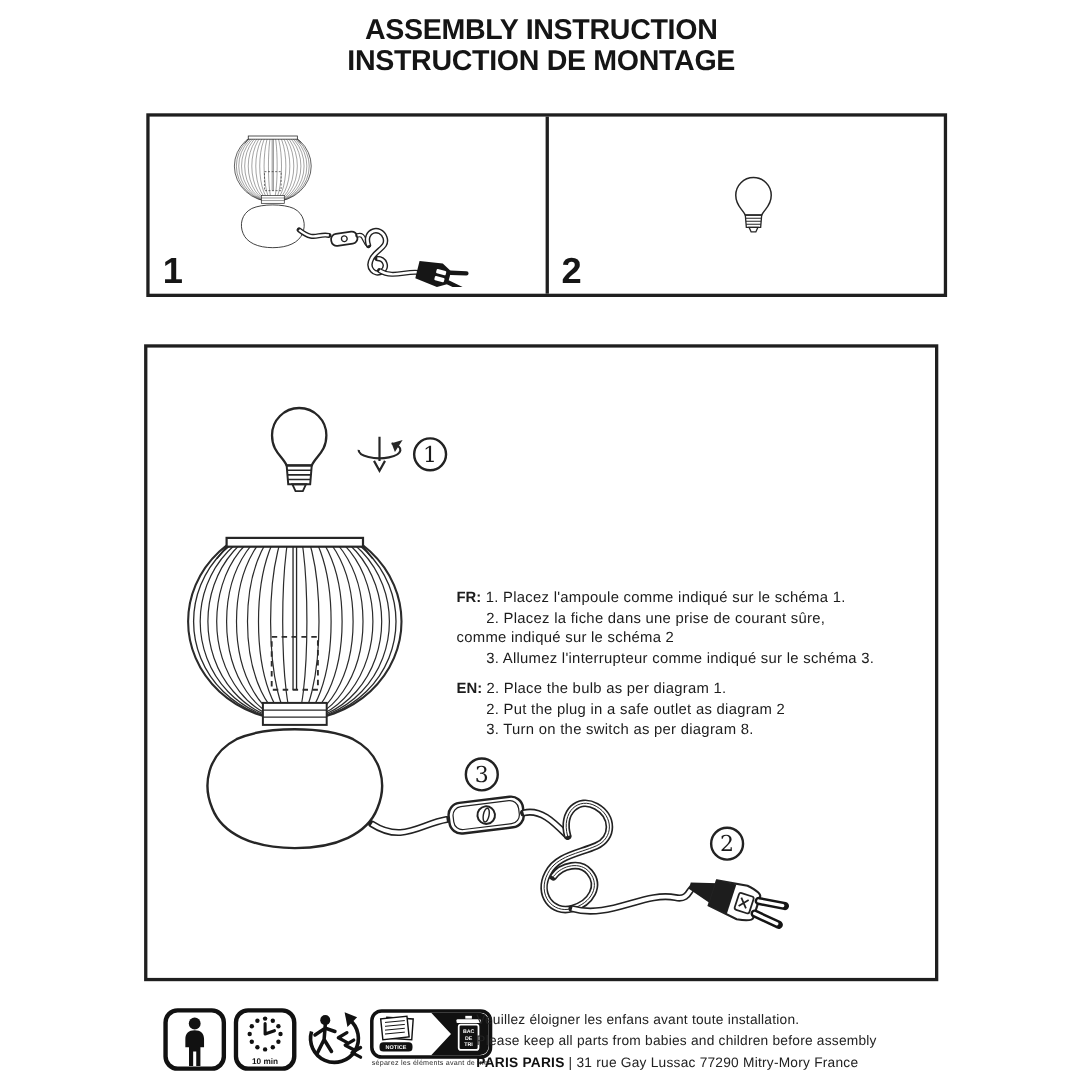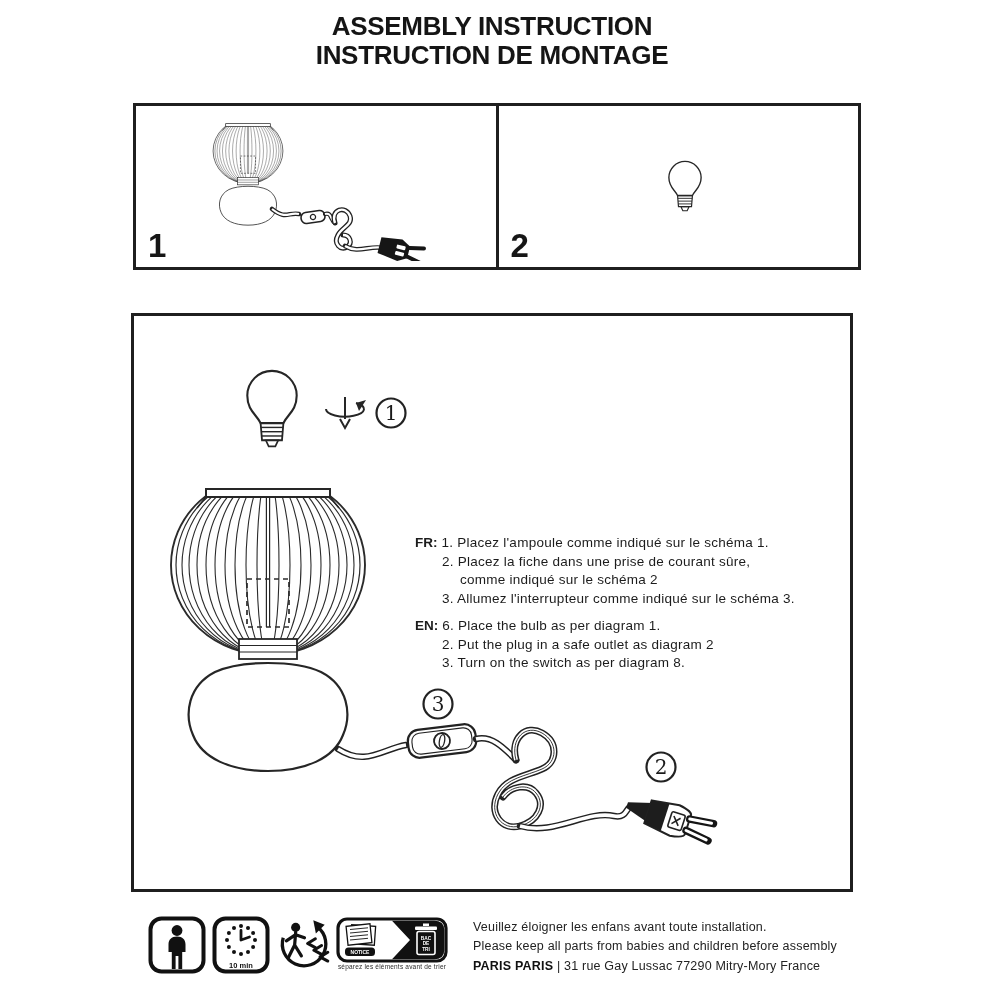--- a/index.html
+++ b/index.html
@@ -17,26 +17,26 @@
   .panel svg{position:absolute;left:0;top:0;}
   
   .main-box{position:absolute;left:131px;top:313px;width:716px;height:573px;
             border:3px solid #1f1f1f;background:#fff;}
   .main-box > svg{position:absolute;left:0;top:0;}
   .instr{position:absolute;left:281px;font-size:13.5px;line-height:18.5px;letter-spacing:0.25px;color:#1c1c1c;}
   .instr.fr{top:218px;}
   .instr.en{top:301px;}
   .instr b{letter-spacing:0;}
   .ind1{margin-left:27px;}
-  .ind2{margin-left:45px;}
+  .ind2{}
   
   .f-icon{position:absolute;}
   .sort-caption{position:absolute;left:330px;top:963px;width:124px;text-align:center;
                 font-size:6.5px;letter-spacing:0.2px;color:#2a2a2a;}
-  .footer-text{position:absolute;left:473px;top:918px;font-size:12.5px;line-height:19.3px;
+  .footer-text{position:absolute;left:433px;top:918px;font-size:12.5px;line-height:19.3px;
                letter-spacing:0.2px;color:#222;}
   .footer-text b{color:#111;}
   
   svg{display:block;}
   .ln{stroke:#262626;fill:none;}
 </style>
 </head>
 <body>
 
 <div class="page">
@@ -194,21 +194,21 @@
     </svg>
 
     <div class="instr fr">
       <div><b>FR:</b> <span>1. Placez l'ampoule comme indiqué sur le schéma 1.</span></div>
       <div class="ind1">2. Placez la fiche dans une prise de courant sûre,</div>
       <div class="ind2">comme indiqué sur le schéma 2</div>
       <div class="ind1">3. Allumez l'interrupteur comme indiqué sur le schéma 3.</div>
     </div>
 
     <div class="instr en">
-      <div><b>EN:</b> <span>6. Place the bulb as per diagram 1.</span></div>
+      <div><b>EN:</b> <span>2. Place the bulb as per diagram 1.</span></div>
       <div class="ind1">2. Put the plug in a safe outlet as diagram 2</div>
       <div class="ind1">3. Turn on the switch  as per diagram 8.</div>
     </div>
   </div>
 
   <svg class="f-icon" style="left:148px;top:916px" width="58" height="58" viewBox="0 0 58 58">
     <rect x="2.5" y="2.5" width="53" height="53" rx="11" fill="#fff" stroke="#111" stroke-width="4"></rect>
     <circle cx="29" cy="14.5" r="5.4" fill="#111"></circle>
     <path fill="#111" d="M 29 20.5 C 23.5 20.5 20.5 23.5 20.5 28.5 L 20.5 36 L 23.8 36 L 23.8 53 L 27.6 53 L 27.6 40 L 30.4 40 L 30.4 53 L 34.2 53 L 34.2 36 L 37.5 36 L 37.5 28.5 C 37.5 23.5 34.5 20.5 29 20.5 Z"></path>
   </svg>

